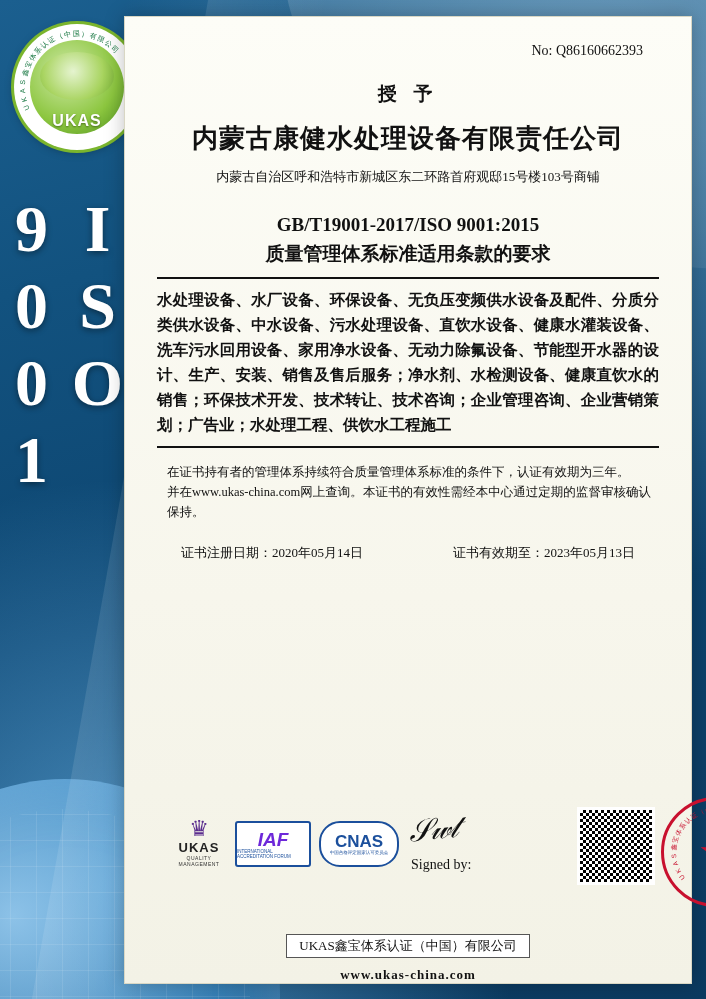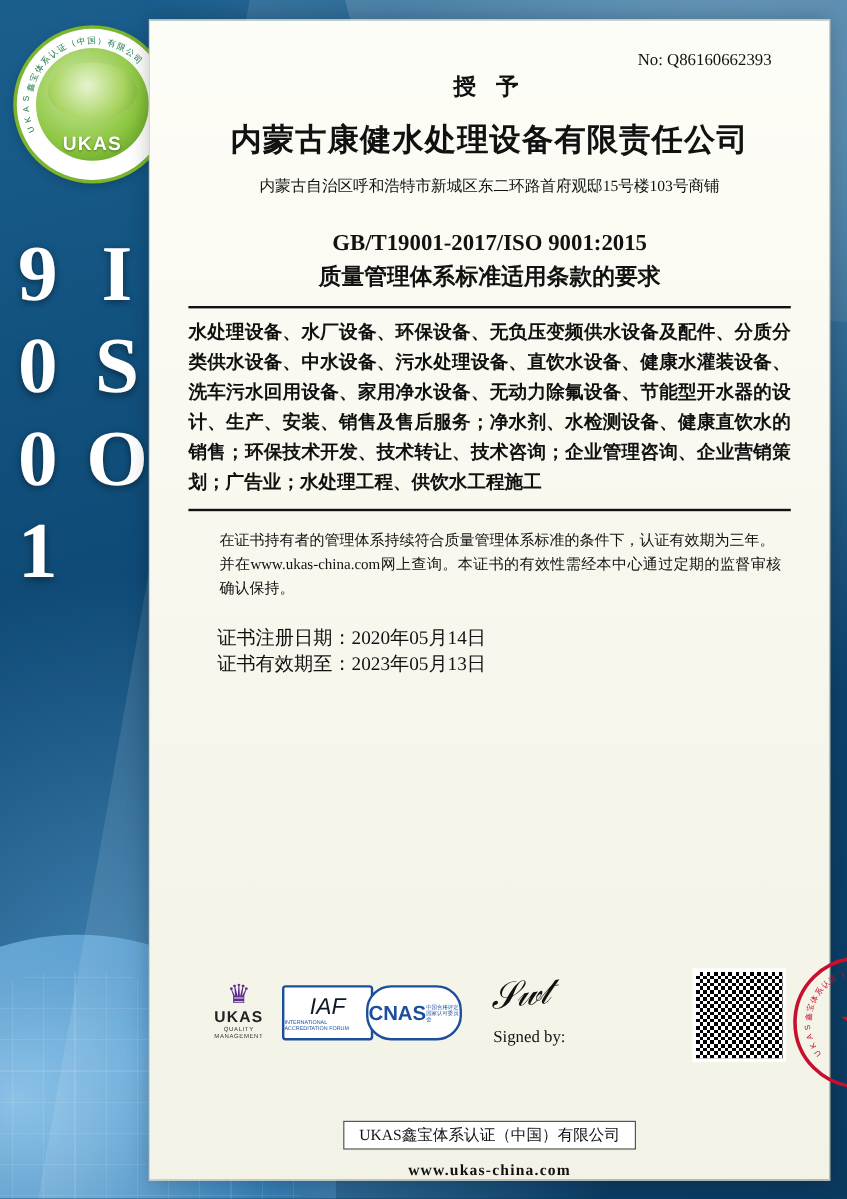--- a/index.html
+++ b/index.html
@@ -100,21 +100,21 @@
   .title{
     text-align:center;margin-top:56px;
     font-size:35px;font-weight:bold;color:#111;letter-spacing:1px;
     font-family:"Liberation Serif", serif;
   }
   .cert-no{
     text-align:right;margin-top:26px;padding-right:26px;
     font-size:14px;color:#111;font-family:"Liberation Serif",serif;
   }
   .grant{
-    text-align:center;font-size:19px;font-weight:bold;color:#111;letter-spacing:6px;
+    text-align:center;margin-top:22px;font-size:19px;font-weight:bold;color:#111;letter-spacing:6px;
   }
   .company{
     text-align:center;margin-top:14px;font-size:26px;font-weight:bold;color:#111;letter-spacing:1px;
   }
   .address{
     text-align:center;margin-top:12px;font-size:13px;color:#111;
   }
   .statement{
     text-align:center;margin-top:24px;font-size:19px;font-weight:bold;color:#111;line-height:1.55;
   }
@@ -125,49 +125,49 @@
     height:2px;background:#111;margin:8px 10px 0 10px;
   }
   .scope-body{
     margin:8px 10px 0 10px;font-size:15.5px;font-weight:bold;color:#111;line-height:1.62;
     text-align:justify;
   }
   .scope-rule2{
     height:2px;background:#111;margin:8px 10px 0 10px;
   }
   .note{
-    margin:14px 18px 0 36px;font-size:12.5px;color:#111;line-height:1.6;text-align:justify;
+    margin:14px 18px 0 20px;font-size:12.5px;color:#111;line-height:1.6;text-align:justify;
   }
   .dates{
-    display:flex;justify-content:center;margin:22px 34px 0 34px;font-size:16px;color:#111;flex-direction:column;
+    display:flex;justify-content:space-between;margin:22px 34px 0 34px;font-size:13px;color:#111;
   }
   .badges{
     position:absolute;left:0;right:0;bottom:78px;height:110px;
   }
   .badge{
     position:absolute;display:flex;align-items:center;justify-content:center;
     font-family:"Liberation Sans",sans-serif;
   }
   .badge-ukas{
     left:46px;top:14px;width:56px;height:66px;
   }
   .badge-ukas .crown{
     font-size:22px;color:#5b2d8e;line-height:1;
   }
   .badge-ukas .b-word{font-size:13px;font-weight:bold;color:#222;letter-spacing:1px;}
   .badge-ukas .b-sub{font-size:5px;color:#333;letter-spacing:.5px;text-align:center;}
   .badge-iaf{
     left:110px;top:26px;width:72px;height:42px;border:2px solid #1b4f9c;border-radius:3px;
     background:#fff;flex-direction:column;
   }
-  .badge-iaf .b-word{font-size:19px;font-weight:normal;color:#0f172a;font-style:italic;line-height:1;}
+  .badge-iaf .b-word{font-size:19px;font-weight:bold;color:#6d28d9;font-style:italic;line-height:1;}
   .badge-iaf .b-sub{font-size:4.5px;color:#1b4f9c;}
   .badge-cnas{
-    left:180px;top:26px;width:76px;height:42px;border:2px solid #1b4f9c;border-radius:21px;
-    background:#fff;flex-direction:row;
+    left:194px;top:26px;width:76px;height:42px;border:2px solid #1b4f9c;border-radius:21px;
+    background:#fff;flex-direction:column;
   }
   .badge-cnas .b-word{font-size:17px;font-weight:bold;color:#1b4f9c;line-height:1;}
   .badge-cnas .b-sub{font-size:4.5px;color:#1b4f9c;}
   .signature{
     position:absolute;left:278px;top:6px;width:160px;height:90px;
   }
   .sig-mark{
     position:absolute;left:6px;top:6px;width:150px;height:46px;
     color:#111;font-size:30px;font-family:"Liberation Serif",serif;font-style:italic;
     transform:rotate(-6deg);letter-spacing:-2px;

